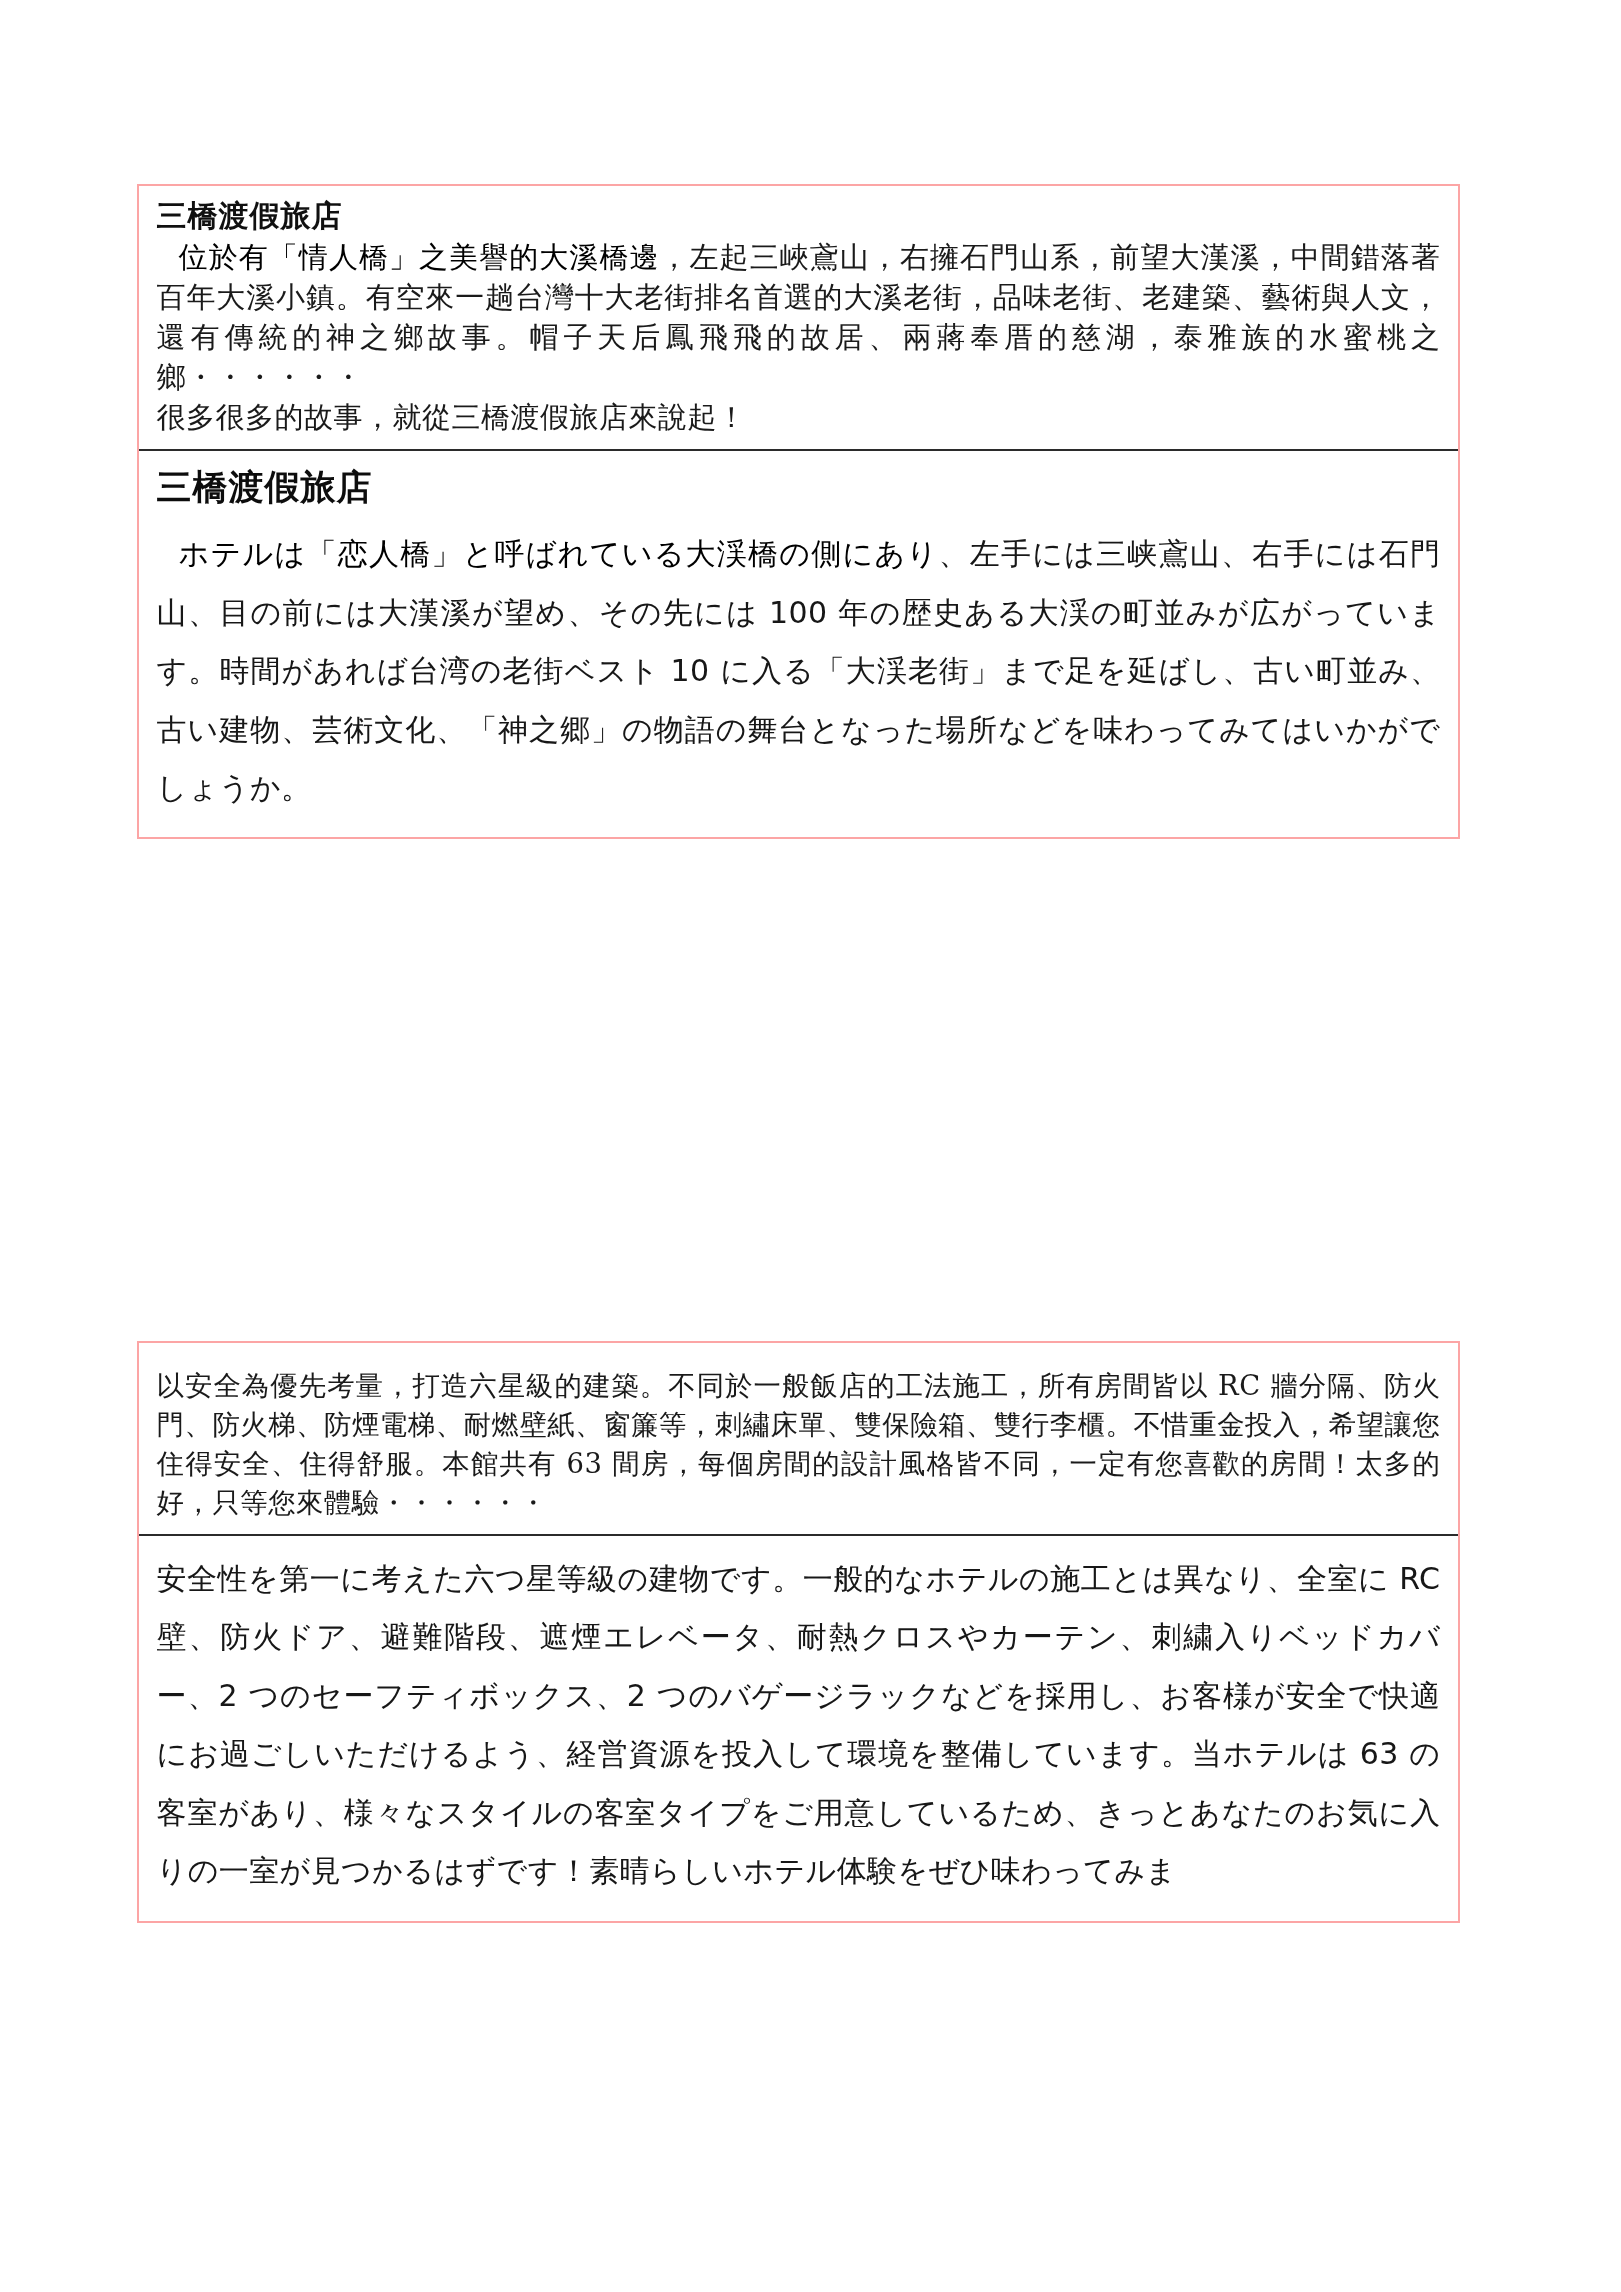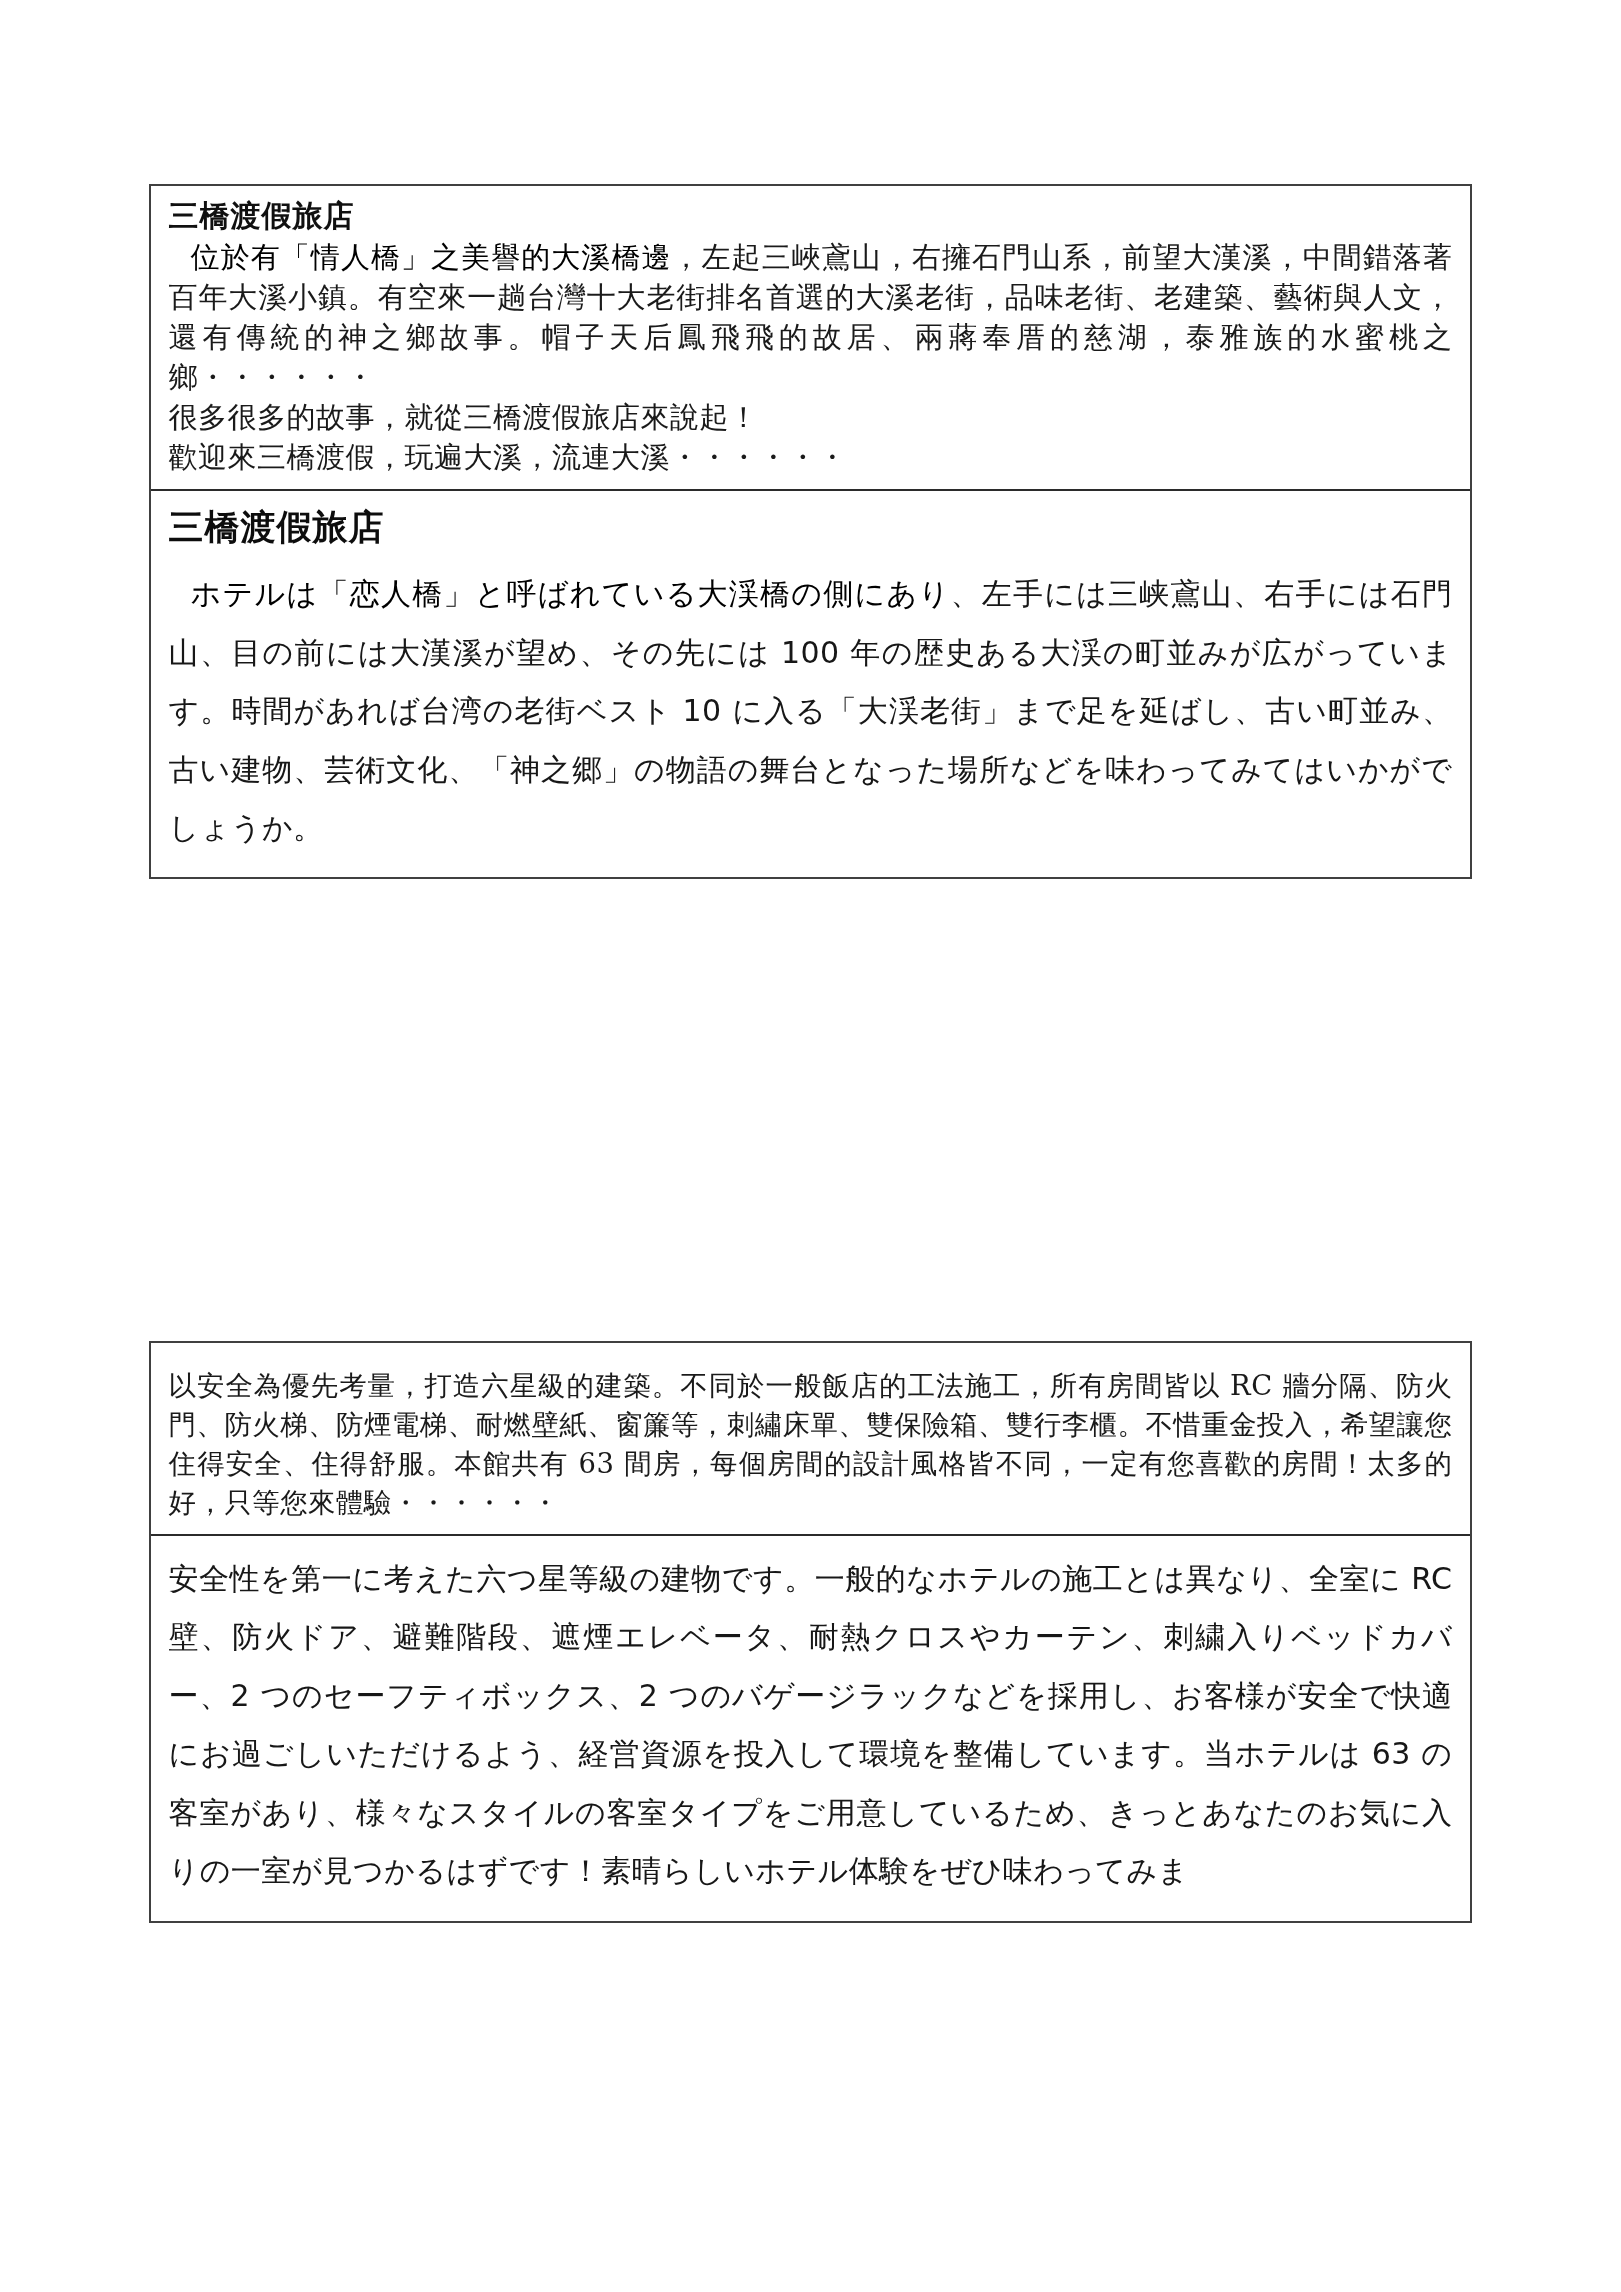--- a/index.html
+++ b/index.html
@@ -17,23 +17,23 @@
     position: relative;
     width: 1621px;
     height: 2293px;
     background: #ffffff;
     box-sizing: border-box;
   }
 
   
   .doc-table {
     position: absolute;
-    left: 149px;
+    left: 137px;
     width: 1323px;
-    border: 2px solid #404040;
+    border: 2px solid #fca5a5;
     border-collapse: collapse;
     background: #ffffff;
     box-sizing: border-box;
   }
   #table-one { top: 184px; }
   #table-two { top: 1341px; }
 
   .doc-row {
     display: block;
     border-bottom: 2px solid #2b2b2b;
@@ -105,21 +105,20 @@
 
 <div class="page">
 
   <div class="doc-table" id="table-one">
 
     <div class="doc-row">
       <div class="cell cell-zh">
         <div class="heading-zh">三橋渡假旅店</div>
         <p class="para"><span class="hl">位於有「情人橋」之美譽的大溪橋邊</span><span>，左起三峽鳶山，右擁石門山系，前望大漢溪，中間錯落著百年大溪小鎮。有空來一趟台灣十大老街排名首選的大溪老街，品味老街、老建築、藝術與人文，還有傳統的神之鄉故事。帽子天后鳳飛飛的故居、兩蔣奉厝的慈湖，泰雅族的水蜜桃之鄉・・・・・・</span></p>
         <p class="para">很多很多的故事，就從三橋渡假旅店來說起！</p>
-        <p class="para">歡迎來三橋渡假，玩遍大溪，流連大溪・・・・・・</p>
       </div>
     </div>
 
     <div class="doc-row">
       <div class="cell cell-ja">
         <div class="heading-ja">三橋渡假旅店</div>
         <p class="para"><span class="hl">ホテルは「恋人橋」と呼ばれている大渓橋の側にあり</span><span>、左手には三峡鳶山、右手には石門山、目の前には大漢溪が望め、その先には 100 年の歴史ある大渓の町並みが広がっています。時間があれば台湾の老街ベスト 10 に入る「大渓老街」まで足を延ばし、古い町並み、古い建物、芸術文化、「神之郷」の物語の舞台となった場所などを味わってみてはいかがでしょうか。</span></p>
       </div>
     </div>
 

